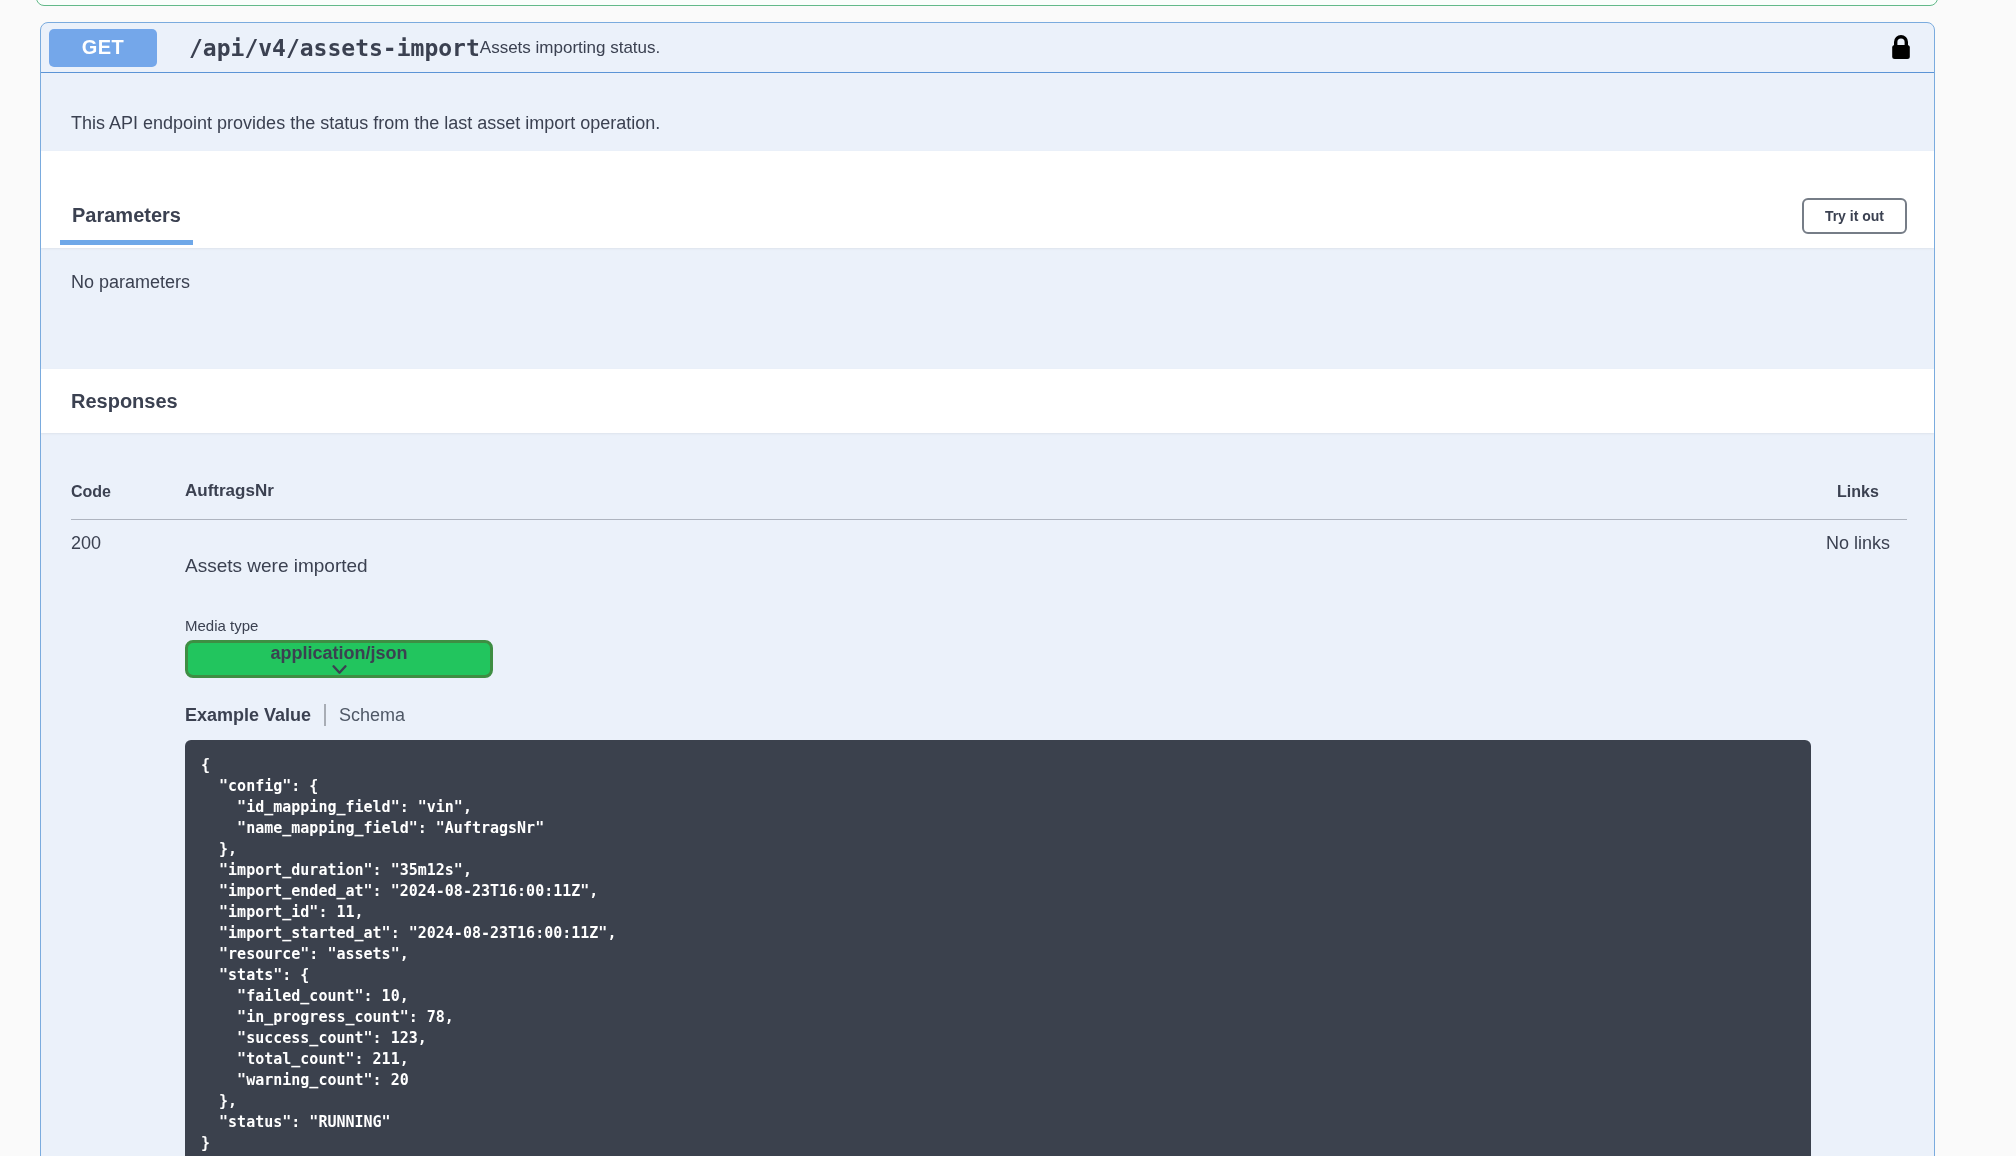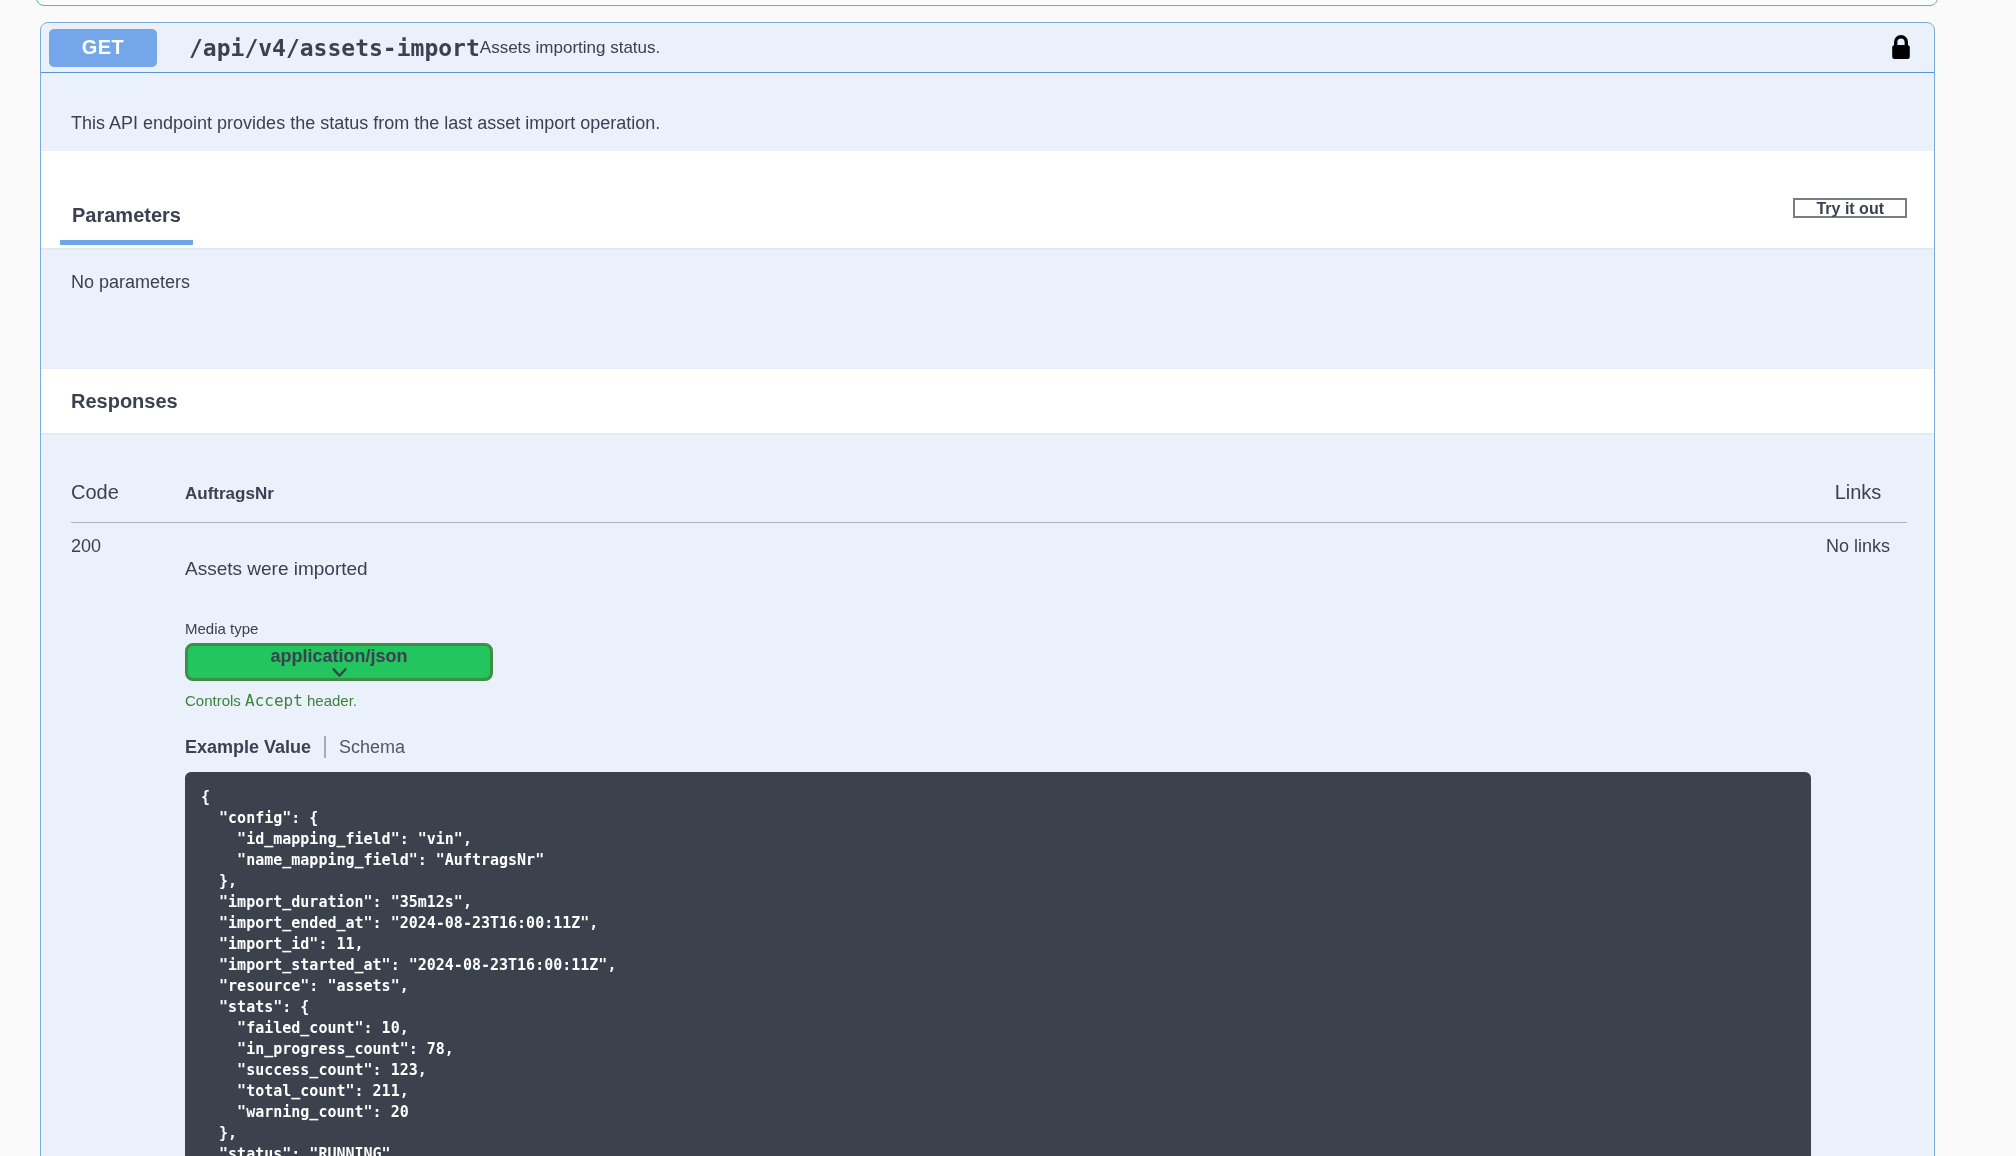--- a/index.html
+++ b/index.html
@@ -30,36 +30,36 @@
   .op-summary{font-size:17px;color:var(--text_primary);}
   .spacer{flex:1;}
   .lock-wrap{margin-right:8px;display:flex;align-items:center;cursor:pointer;}
 
   .op-description{padding:40px 30px 16px;font-size:18px;color:var(--text_primary);height:78px;}
 
   .section-header{position:relative;height:97px;background:var(--band_white);
     box-shadow:0 1px 2px rgba(0,0,0,.06);}
   .tab-item{position:absolute;left:19px;bottom:3px;padding:0 12px 13px;
     border-bottom:5px solid var(--tab_underline);font-weight:bold;font-size:20px;cursor:pointer;}
-  .try-btn{position:absolute;right:27px;top:47px;height:20px;padding:0 21px;
-    background:#fff;border:2px solid var(--btn_border);border-radius:0;
-    font-weight:bold;font-size:16px;color:var(--text_primary);cursor:pointer;
+  .try-btn{position:absolute;right:27px;top:47px;height:36px;padding:0 21px;
+    background:#fff;border:2px solid var(--btn_border);border-radius:6px;
+    font-weight:bold;font-size:14px;color:var(--text_primary);cursor:pointer;
     font-family:"Liberation Sans",sans-serif;}
 
   .no-params-band{height:121px;padding:24px 30px 0;font-size:18px;}
 
   .responses-band{height:64px;background:var(--band_white);display:flex;align-items:center;
     padding-left:30px;font-weight:bold;font-size:20px;box-shadow:0 1px 2px rgba(0,0,0,.06);}
 
   .responses-table{padding:0 27px 0 30px;}
   .rt-header{display:flex;align-items:flex-end;padding:48px 0 18px;border-bottom:1px solid var(--table_divider);}
   .col-code{width:114px;}
   .col-desc{flex:1;min-width:0;}
   .col-links{width:98px;text-align:center;}
-  .rt-header .col-code,.rt-header .col-links{font-weight:normal;font-size:20px;}
+  .rt-header .col-code,.rt-header .col-links{font-weight:bold;font-size:16px;}
   .rt-header .col-desc{font-weight:bold;font-size:17px;}
   .rt-row{display:flex;align-items:flex-start;padding-top:13px;}
   .rt-row .col-code{font-size:18px;}
   .rt-row .col-links{font-size:18px;}
   .response-title{margin-top:22px;font-size:19px;}
   .media-type-label{margin-top:40px;font-size:15px;}
   .media-select{margin-top:6px;width:308px;height:38px;background:#22c55e;
     border:3px solid var(--green_border);border-radius:8px;display:flex;align-items:center;
     padding:0 16px;cursor:pointer;flex-direction:column;}
   .media-select .sel-value{font-weight:bold;font-size:18px;flex:1;}
@@ -125,23 +125,20 @@
 
         <div class="media-type-label">Media type</div>
 
         <div class="media-select">
           <span class="sel-value">application/json</span>
           <svg width="17" height="12" viewBox="0 0 17 12">
             <polyline points="2,2.5 8.5,9.5 15,2.5" fill="none" stroke="var(--text_primary)" stroke-width="2.6" stroke-linecap="round" stroke-linejoin="round"></polyline>
           </svg>
         </div>
 
-        <div class="accept-hint">
-          <span>Controls </span><span class="mono">Accept</span><span> header.</span>
-        </div>
 
         <div class="ev-tabs">
           <span class="ev-tab">Example Value</span>
           <span class="ev-divider"></span>
           <span class="ev-tab schema-tab">Schema</span>
         </div>
 
         <div class="code-block">
           <pre>{
   "config": {

